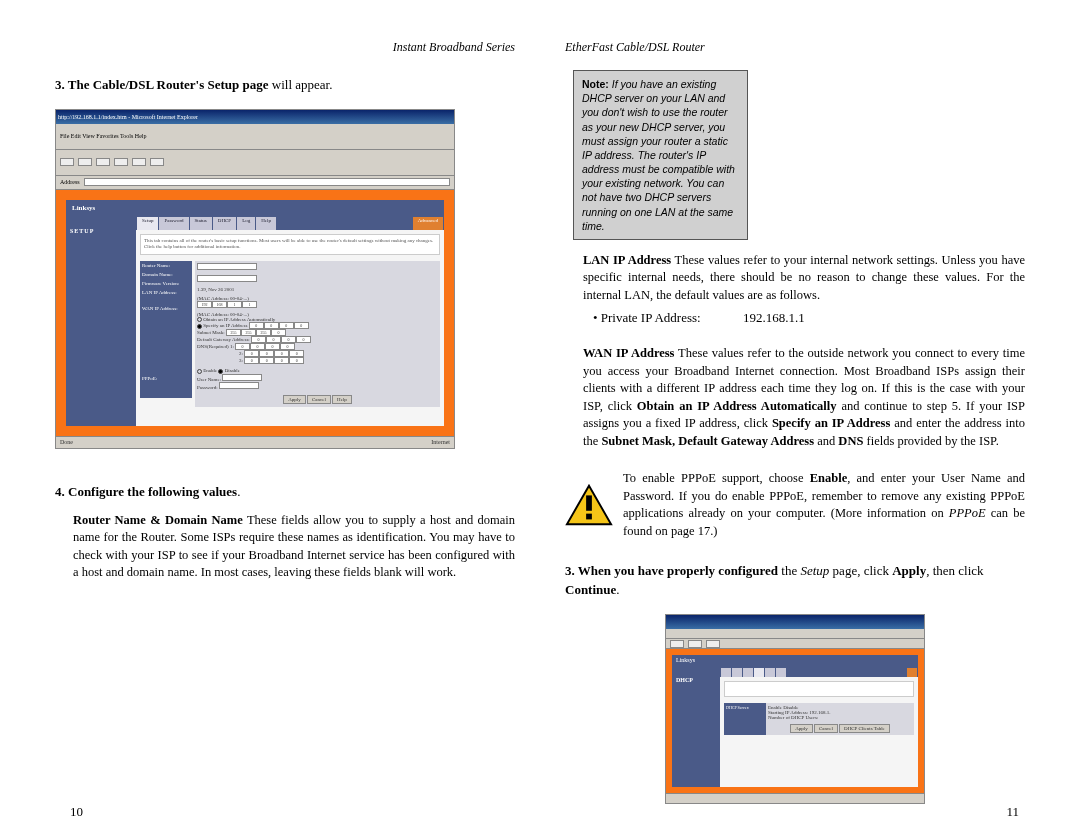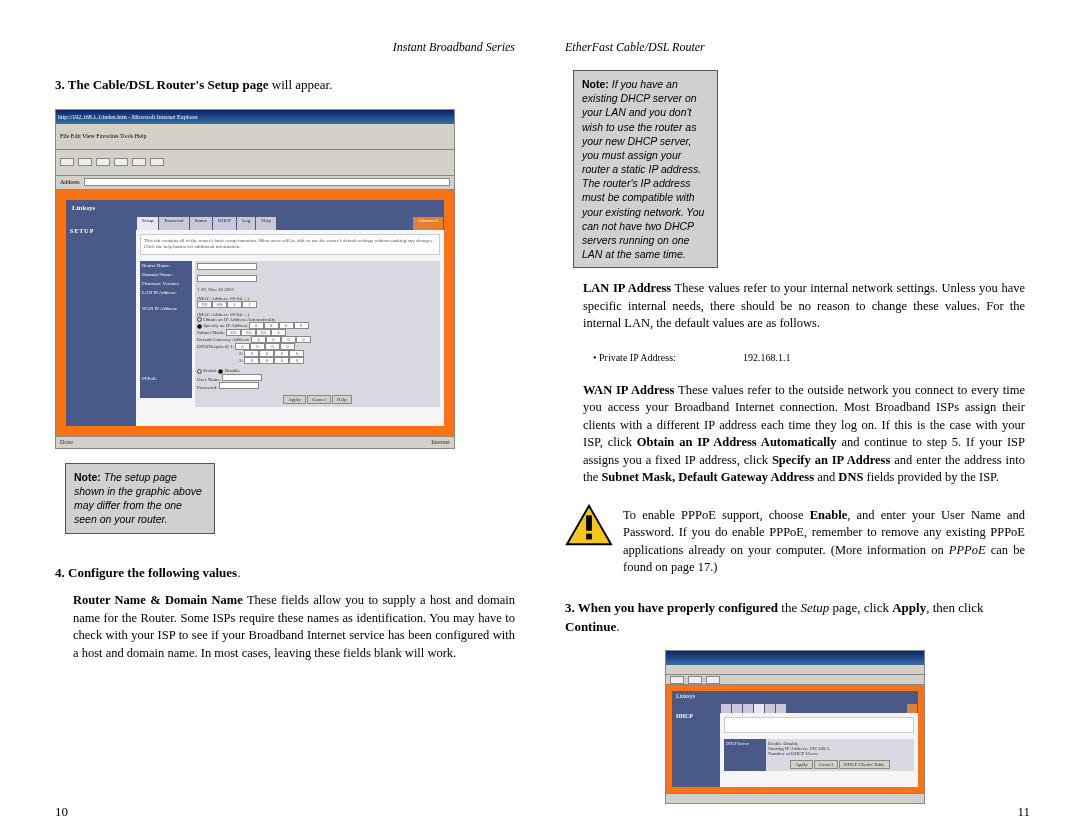--- a/index.html
+++ b/index.html
@@ -163,48 +163,48 @@
     font-family: Arial, sans-serif;
   }
   .note-box .nb-label { font-weight: bold; font-style: normal; }
   .note-left {
     width: 150px;
     float: right;
     margin: 4px 25px 6px 10px;
     font-style: italic;
   }
   .note-right {
-    width: 145px;
+    width: 175px;
     float: right;
     margin: 0 0 8px 8px;
     font-style: italic;
   }
   .warning-block {
     display: flex;
     gap: 10px;
     margin: 12px 0;
-    align-items: flex-start;
+    align-items: center;
   }
   .warning-icon {
     width: 48px;
     height: 44px;
     flex-shrink: 0;
     position: relative;
   }
   .warning-icon svg { width:100%; height:100%; }
-  .bullet-row { display:flex; margin:15px 0 1px 28px; font-size:10px;}
+  .bullet-row { display:flex; margin:2px 0 1px 28px; font-size:13px;}
   .bullet-label { width: 150px; }
   .bullet-value { flex:1; }
   .page-num {
     position: absolute;
     bottom: -6px;
     font-size: 13px;
   }
-  .left .page-num { left: 25px; margin-top: 28px; }
-  .right .page-num { right: 20px; }
+  .left .page-num { left: 40px; margin-top: 28px; }
+  .right .page-num { right: 31px; }
   .clear { clear: both; }
   .ldash { display:inline-block; width:14px; height:8px; border:1px solid #888; background:#eee;}
 </style>
 </head>
 <body>
 
 <div class="page left">
   <div class="page-header">Instant Broadband Series</div>
 
   <div class="step-line">
@@ -296,23 +296,20 @@
           </div>
         </div>
       </div>
     </div>
     <div class="ie-status">
       <span>Done</span>
       <span>Internet</span>
     </div>
   </div>
 
-  <div class="note-box note-left">
-    <span class="nb-label">Note:</span><span class="italic"> The setup page shown in the graphic above may differ from the one seen on your router.</span>
-  </div>
 
   <div class="step-line" style="margin-top:24px">
     <span class="bold">4. Configure the following values</span><span>.</span>
   </div>
   <div class="clear"></div>
 
   <div class="body-text indent">
     <span class="bold">Router Name &amp; Domain Name</span><span>  These fields allow you to supply a host and domain name for the Router. Some ISPs require these names as identification. You may have to check with your ISP to see if your Broadband Internet service has been configured with a host and domain name. In most cases, leaving these fields blank will work.</span>
   </div>
 

